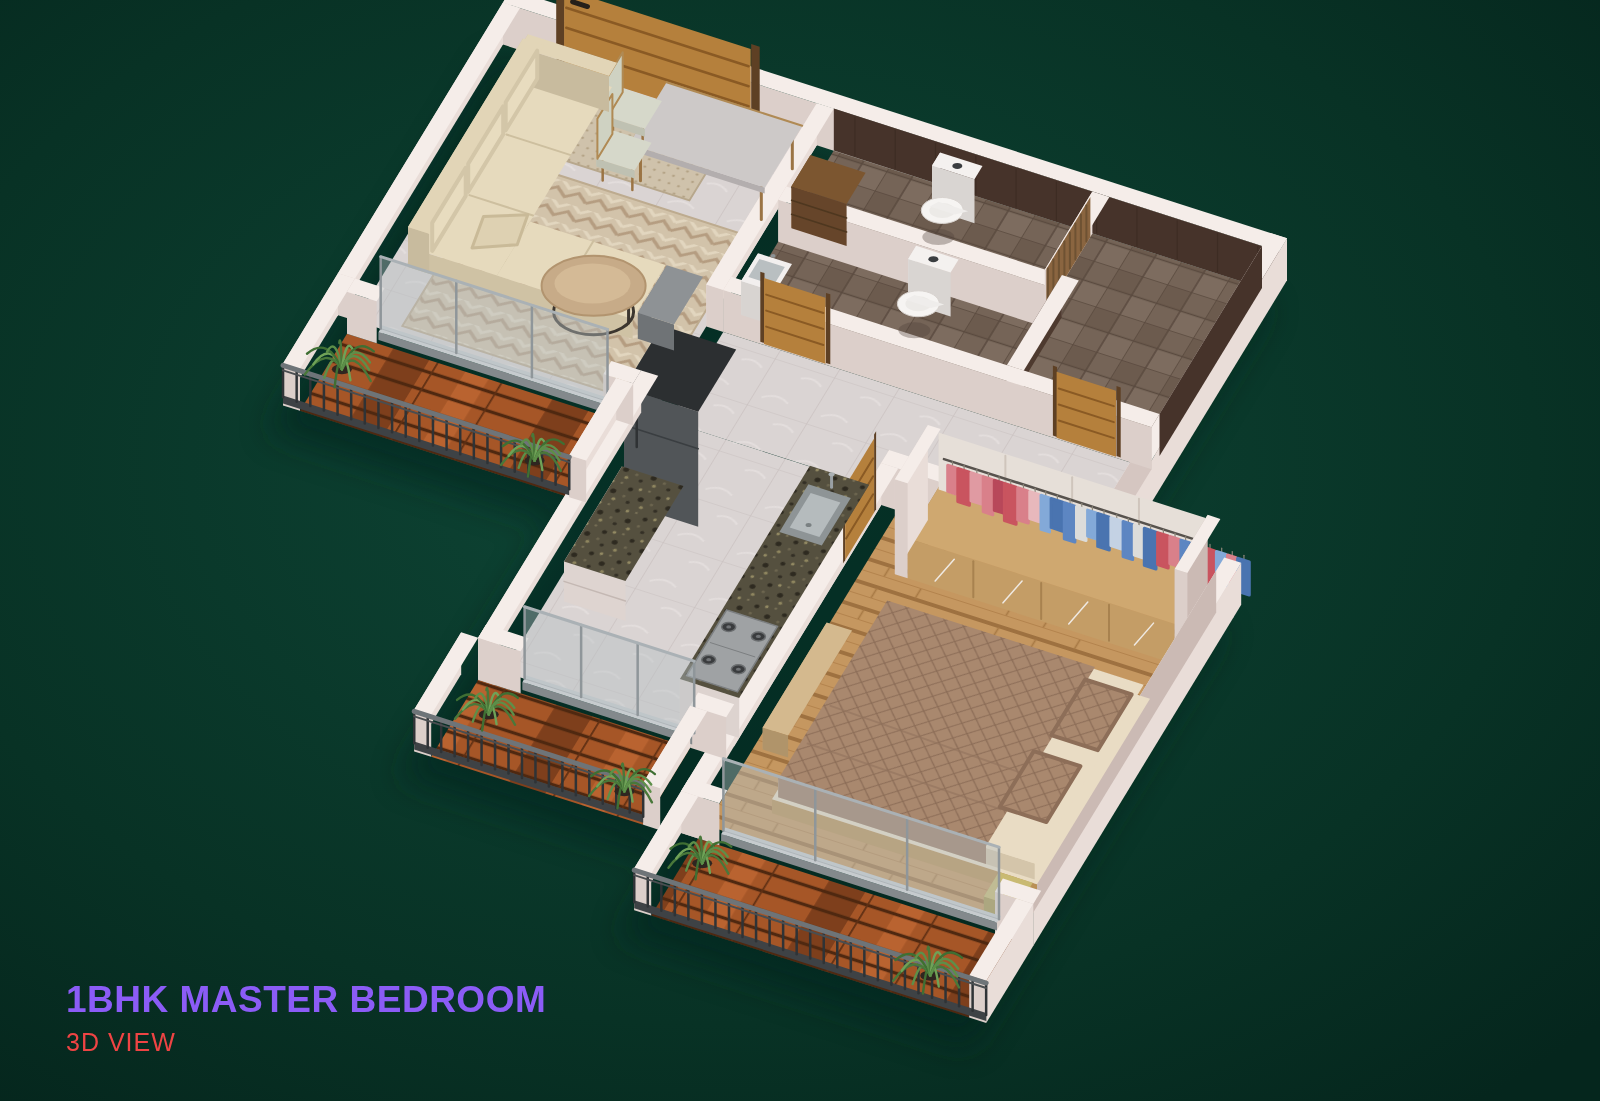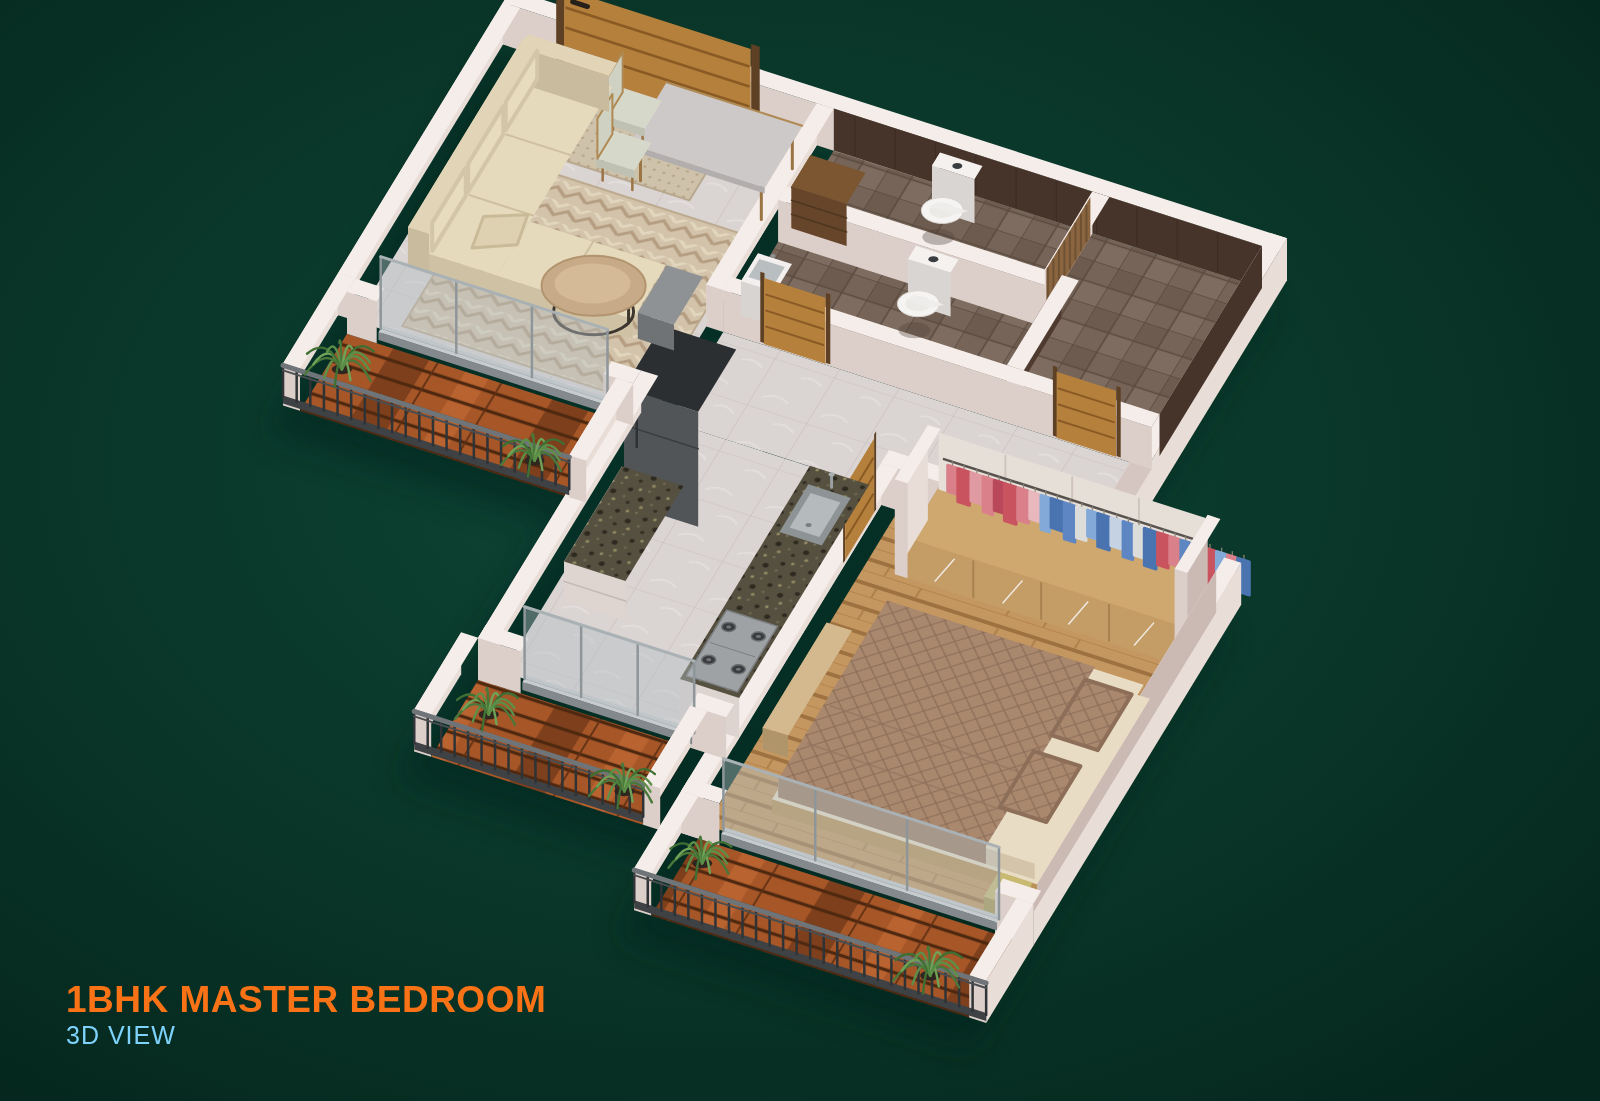--- a/index.html
+++ b/index.html
@@ -1,21 +1,21 @@
 <!DOCTYPE html>
 <html><head>
 <meta charset="utf-8">
 <style>
   html,body{margin:0;padding:0;background:#062b21;}
   #stage{position:relative;width:1600px;height:1101px;overflow:hidden;
          font-family:"Liberation Sans","DejaVu Sans",sans-serif;}
   #scene{position:absolute;left:0;top:0;width:1600px;height:1101px;}
   #caption{position:absolute;left:66px;top:980px;}
-  #caption .title{font-weight:bold;font-size:37px;letter-spacing:.5px;color:#f97316;line-height:1.1;}
-  #caption .subtitle{font-size:25px;letter-spacing:1px;color:#7dd3fc;}
+  #caption .title{font-weight:bold;font-size:37px;letter-spacing:.5px;color:#8b5cf6;line-height:1.1;}
+  #caption .subtitle{font-size:25px;letter-spacing:1px;color:#ef4444;margin-top:7px;}
 </style>
 </head>
 <body>
 
 <div id="stage">
   <svg id="scene" viewBox="0 0 1600 1101" xmlns="http://www.w3.org/2000/svg">
       <defs>
         <radialGradient id="bgG" cx="45%" cy="42%" r="75%">
           <stop offset="0%" stop-color="#0e4636"></stop>
           <stop offset="68%" stop-color="#083225"></stop>

